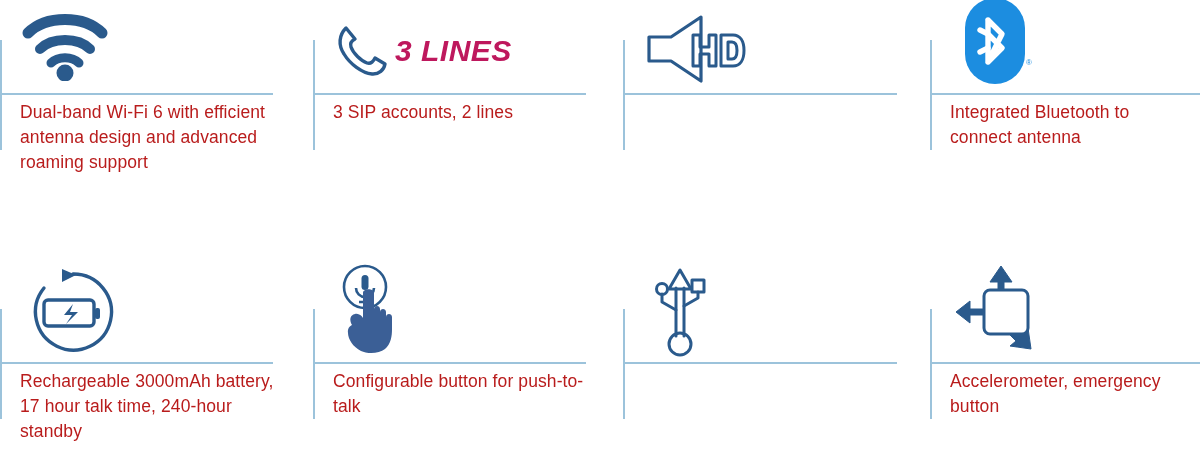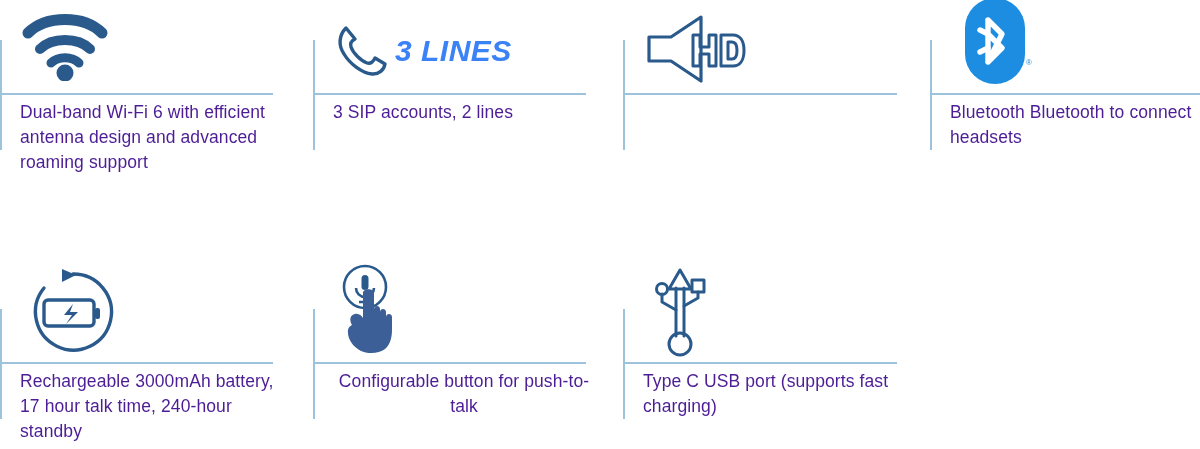--- a/index.html
+++ b/index.html
@@ -27,30 +27,30 @@
 
   .iconbox{
     position:absolute;left:22px;top:0px;
     width:240px;height:90px;
     display:flex;align-items:center;justify-content:flex-start;
   }
   .iconbox svg{display:block;}
 
   .desc{
     position:absolute;left:20px;top:100px;
-    color:#4c1d95;
+    color:#b91c1c;
     font-size:17.5px;
     line-height:25px;
     letter-spacing:0.1px;
     white-space:pre-line;
   }
 
   .lines-label{
     font-weight:bold;font-style:italic;
-    font-size:30px;color:#3b82f6;
+    font-size:30px;color:#be185d;
     letter-spacing:0.5px;
     margin-left:6px;
     font-family:"Liberation Sans", sans-serif;
   }
   .bt-reg{
     position:absolute;font-size:8px;color:#1C8DE0;
   }
 </style>
 </head>
 <body>
@@ -109,21 +109,21 @@
     <div class="vrule"></div>
     <div class="hrule" style="width:270px;"></div>
     <div class="iconbox" style="top:-4px;left:34px;">
       <svg width="62" height="88" viewBox="0 0 62 88">
         <rect x="1" y="1" width="60" height="86" rx="30" ry="30" fill="#1C8DE0"></rect>
         <path d="M24 23 L24 65 L38 51 L24 37 M24 65 L38 37 L24 23" fill="none" stroke="#ffffff" stroke-width="5.4" stroke-linejoin="round" stroke-linecap="round"></path>
         <path d="M16 33 L24 37 M16 55 L24 51" fill="none" stroke="#ffffff" stroke-width="5.4" stroke-linecap="round"></path>
       </svg>
       <span class="bt-reg" style="left:62px;top:62px;">®</span>
     </div>
-    <div class="desc" style="width:245px;">Bluetooth Bluetooth to connect headsets</div>
+    <div class="desc" style="width:245px;">Integrated Bluetooth to connect antenna</div>
   </div>
 
   <div class="cell r2" style="left:0px;top:269px;width:290px;height:180px;">
     <div class="vrule"></div>
     <div class="hrule" style="width:273px;"></div>
     <div class="iconbox" style="top:-2px;left:28px;">
       <svg width="90" height="90" viewBox="0 0 90 90">
         <path d="M45 7 A38 38 0 1 1 16 21" fill="none" stroke="#2A5A8C" stroke-width="3.4" stroke-linecap="round"></path>
         <path d="M34 2 L48 8 L34 15 Z" fill="#2A5A8C"></path>
         <rect x="16" y="33" width="50" height="26" rx="4" ry="4" fill="none" stroke="#2A5A8C" stroke-width="3.4"></rect>
@@ -144,21 +144,21 @@
         <path d="M23 25 A9 9 0 0 0 41 25" fill="none" stroke="#2A5A8C" stroke-width="2.6"></path>
         <path d="M32 34 L32 39 M26 39 L38 39" fill="none" stroke="#2A5A8C" stroke-width="2.6"></path>
 
         <path d="M30 30 L30 55 C30 55 27 50 22 51 C17 52 16 57 19 62
                  C19 62 14 64 15 70 C15 76 20 84 28 88 C34 91 46 91 52 86
                  C58 81 59 73 59 66 L59 54 C59 50 53 50 53 54 L53 49
                  C53 45 47 45 47 49 L47 46 C47 42 41 42 41 46 L41 30
                  C41 25 30 25 30 30 Z" fill="#3B5F96"></path>
       </svg>
     </div>
-    <div class="desc" style="width:262px;text-align:center;">Configurable button for push-to-talk</div>
+    <div class="desc" style="width:262px;">Configurable button for push-to-talk</div>
   </div>
 
   <div class="cell r2" style="left:623px;top:269px;width:290px;height:180px;">
     <div class="vrule"></div>
     <div class="hrule" style="width:274px;"></div>
     <div class="iconbox" style="top:-2px;left:22px;">
       <svg width="70" height="92" viewBox="0 0 70 92">
         <g fill="none" stroke="#2A5A8C" stroke-width="3" stroke-linejoin="round" stroke-linecap="round">
 
           <path d="M31 22 L31 70 M39 22 L39 70"></path>
@@ -167,17 +167,34 @@
           <circle cx="35" cy="78" r="11"></circle>
 
           <path d="M31 44 L17 36 L17 28"></path>
           <circle cx="17" cy="23" r="5.5"></circle>
 
           <path d="M39 40 L53 32 L53 26"></path>
           <rect x="47" y="14" width="12" height="12"></rect>
         </g>
       </svg>
     </div>
-    <div class="desc" style="width:268px;">Type C USB port (supports fast charging)</div>
-  </div>
-
+  </div>
+
+  <div class="cell r2" style="left:930px;top:269px;width:270px;height:180px;">
+    <div class="vrule"></div>
+    <div class="hrule" style="width:270px;"></div>
+    <div class="iconbox" style="top:-4px;left:24px;">
+      <svg width="100" height="92" viewBox="0 0 100 92">
+        <g stroke="#2A5A8C" fill="#2A5A8C">
+
+          <path d="M44 42 L44 18 L36 18 L47 2 L58 18 L50 18 L50 42 Z"></path>
+
+          <path d="M40 45 L16 45 L16 37 L2 48 L16 59 L16 51 L40 51 Z"></path>
+
+          <path d="M52 53 L69 70 L74 64 L77 85 L56 82 L62 77 L45 60 Z"></path>
+        </g>
+        <rect x="30" y="26" width="44" height="44" rx="6" ry="6" fill="#ffffff" stroke="#2A5A8C" stroke-width="3"></rect>
+      </svg>
+    </div>
+    <div class="desc" style="width:245px;">Accelerometer, emergency button</div>
+  </div>
 
 </div>
 
 </body></html>

